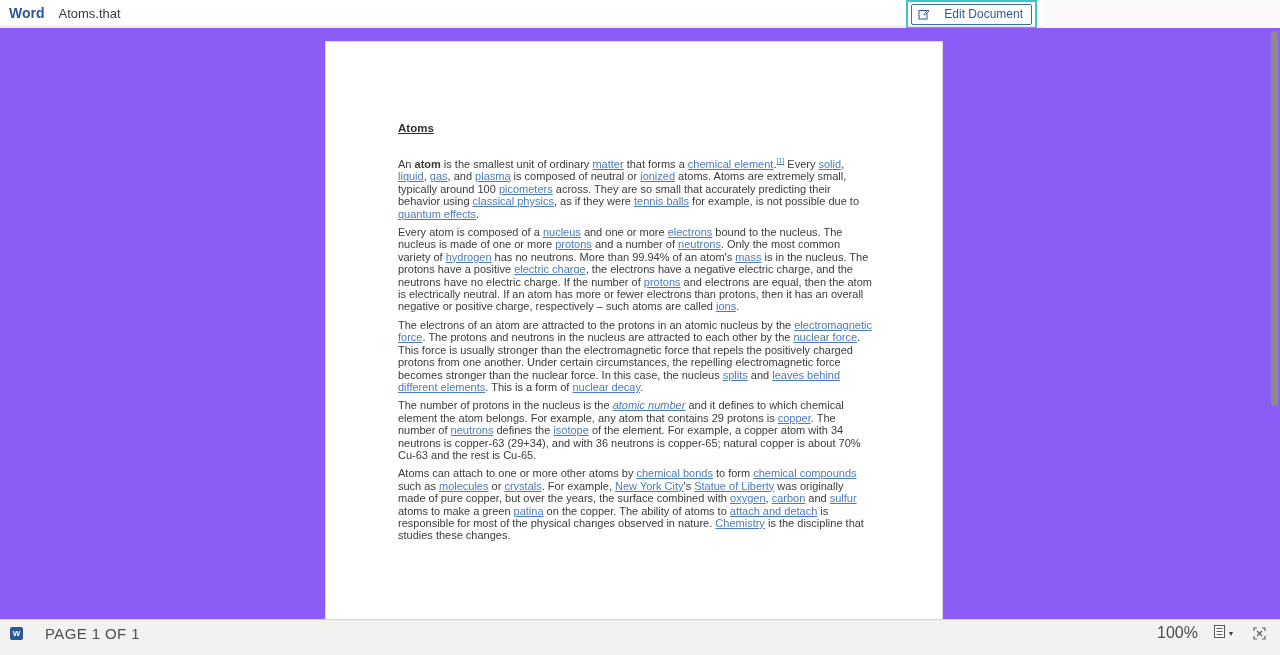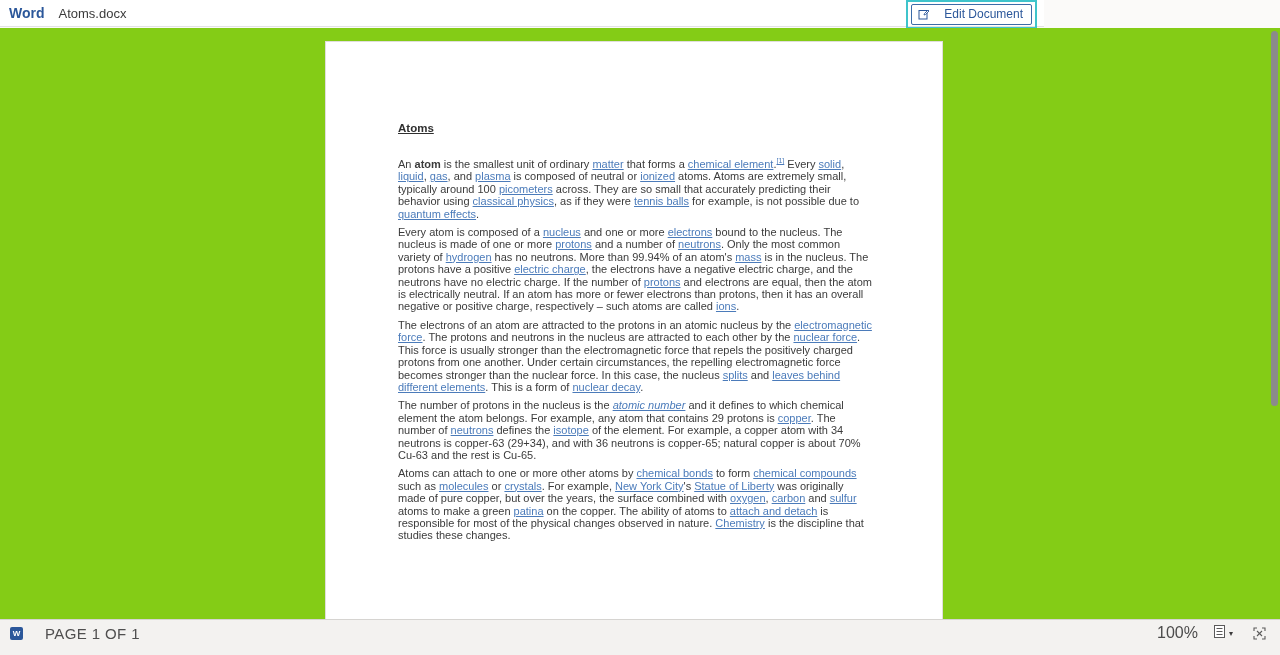--- a/index.html
+++ b/index.html
@@ -31,21 +31,21 @@
     display: flex; align-items: center; gap: 14px;
     background: #ffffff; border: 1px solid #3c6ca8; border-radius: 2px;
     padding: 2px 8px 3px 6px; cursor: pointer;
     color: #2b579a; font-size: 12px; font-family: "Liberation Sans", sans-serif;
   }
   .edit-btn svg { display: block; }
 
   
   .canvas {
     position: absolute; top: 28px; left: 0; width: 1280px; height: 591px;
-    background: #84cc16; overflow: hidden;
+    background: #8b5cf6; overflow: hidden;
   }
   .page {
     position: absolute; left: 325px; top: 13px;
     width: 618px; height: 800px;
     background: #ffffff; border: 1px solid #e0dedc;
     padding: 80px 71px 0 72px;
   }
   .doc-heading {
     font-size: 11.5px; font-weight: bold; text-decoration: underline;
     color: #2f2f2f; margin-bottom: 24px;
@@ -86,21 +86,21 @@
   .zoom-level { font-size: 16px; color: #4c4c4c; margin-right: 16px; }
   .page-view-group { display: flex; align-items: center; gap: 4px; cursor: pointer; margin-right: 20px; }
   .caret { font-size: 8px; color: #3b3b3b; }
   .fs-icon { cursor: pointer; display: flex; }
 </style>
 </head>
 <body>
 
 <div class="topbar">
   <span class="brand">Word</span>
-  <span class="doc-title">Atoms.docx</span>
+  <span class="doc-title">Atoms.that</span>
 
   <div class="edit-highlight">
     <button class="edit-btn">
       <span>
         <svg width="12" height="12" viewBox="0 0 12 12">
           <rect x="1" y="2.5" width="8" height="8.5" fill="none" stroke="#2b579a" stroke-width="1"></rect>
           <path d="M6.5 5.5 L10 2 L11 3 L7.5 6.5 L6 7 Z" fill="#ffffff" stroke="#2b579a" stroke-width="0.9"></path>
         </svg>
       </span>
       <span>Edit Document</span>

